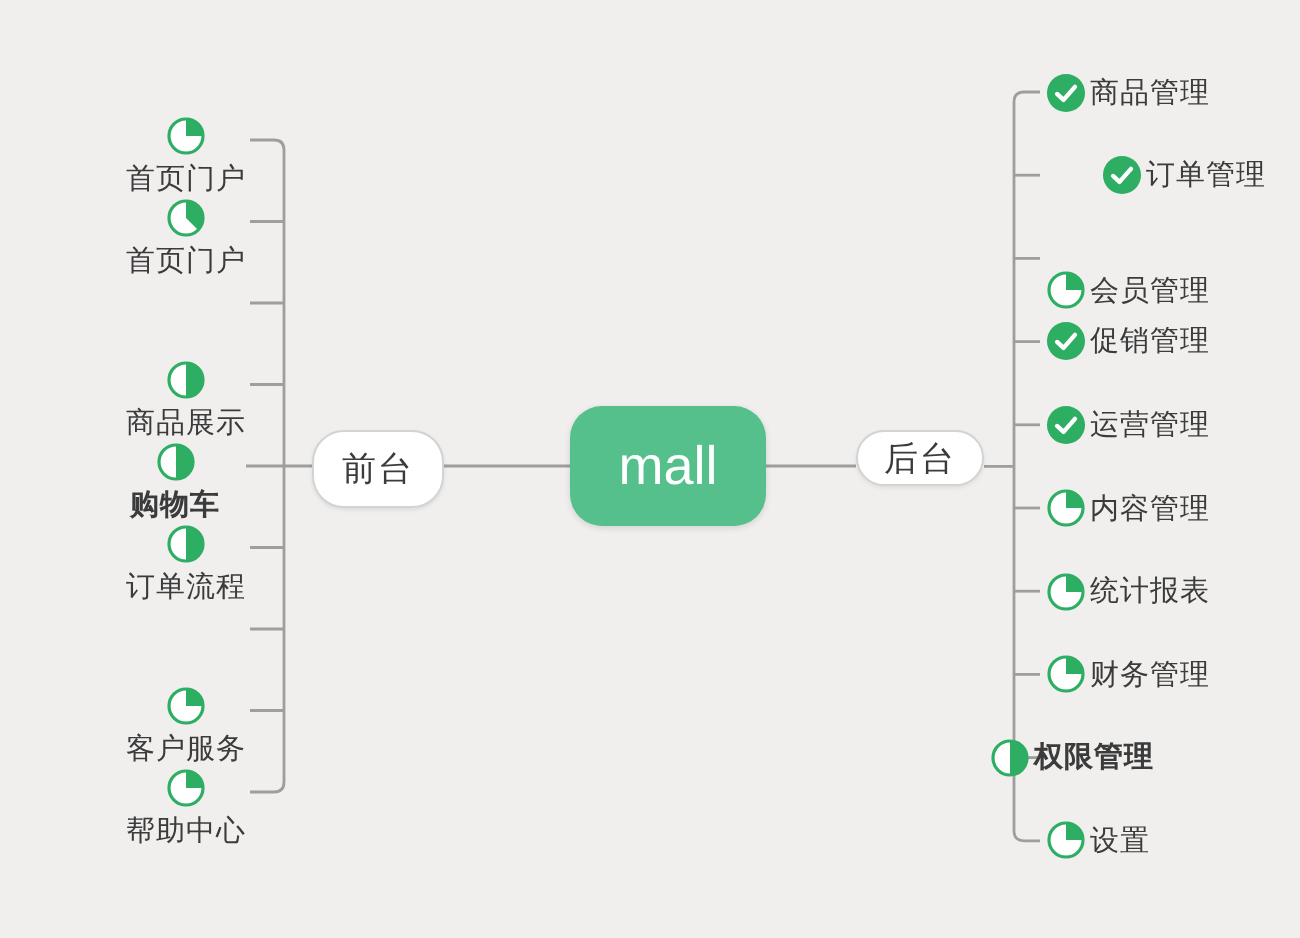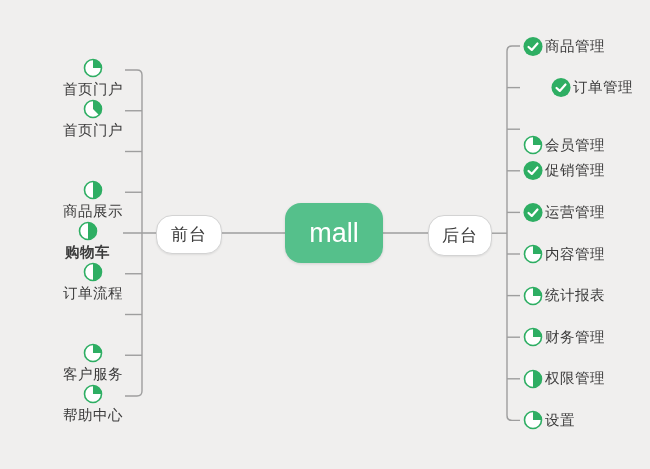--- a/index.html
+++ b/index.html
@@ -49,21 +49,21 @@
   }
   .branch-node{
     background:#ffffff;
     border:1px solid #d3d3d3;
     color:#3b3b3b;
     font-size:17px;
     letter-spacing:1px;
     box-shadow:0 1px 2px rgba(0,0,0,0.08);
   }
   #branch-front{left:156px;top:215px;width:66px;height:39px;}
-  #branch-back{left:428px;top:215px;width:64px;height:41px;}
+  #branch-back{left:428px;top:215px;width:64px;height:28px;}
 </style>
 </head>
 <body>
 
 <div id="canvas">
   <svg id="connectors">
       <path d="M125,70 H137 Q142,70 142,75 V391 Q142,396 137,396 H125" fill="none" stroke="#9e9e9e" stroke-width="1.4"></path>
       <path d="M125,110.75 H142" fill="none" stroke="#9e9e9e" stroke-width="1.4"></path>
       <path d="M125,151.5 H142" fill="none" stroke="#9e9e9e" stroke-width="1.4"></path>
       <path d="M125,192.25 H142" fill="none" stroke="#9e9e9e" stroke-width="1.4"></path>
@@ -224,21 +224,21 @@
     </div>
     <div class="topic-item right" style="top: 325.2px; left: 523px;">
       <span class="icon">
         <svg width="20" height="20" viewBox="0 0 20 20">
     <circle cx="10" cy="10" r="8.5" fill="#ffffff" stroke="#2eae63" stroke-width="1.6"></circle>
           <path d="M10,10 L10,1.5 A8.5,8.5 0 0 1 18.50,10.00 Z" fill="#2eae63"></path>
         </svg>
       </span>
       <span class="label">财务管理</span>
     </div>
-    <div class="topic-item right" style="top: 366.8px; left: 523px;">
+    <div class="topic-item right" style="top: 366.8px; left: 495px; font-weight: bold;">
       <span class="icon">
         <svg width="20" height="20" viewBox="0 0 20 20">
     <circle cx="10" cy="10" r="8.5" fill="#ffffff" stroke="#2eae63" stroke-width="1.6"></circle>
           <path d="M10,10 L10,1.5 A8.5,8.5 0 0 1 10.00,18.50 Z" fill="#2eae63"></path>
         </svg>
       </span>
       <span class="label">权限管理</span>
     </div>
     <div class="topic-item right" style="top: 408.4px; left: 523px;">
       <span class="icon">

